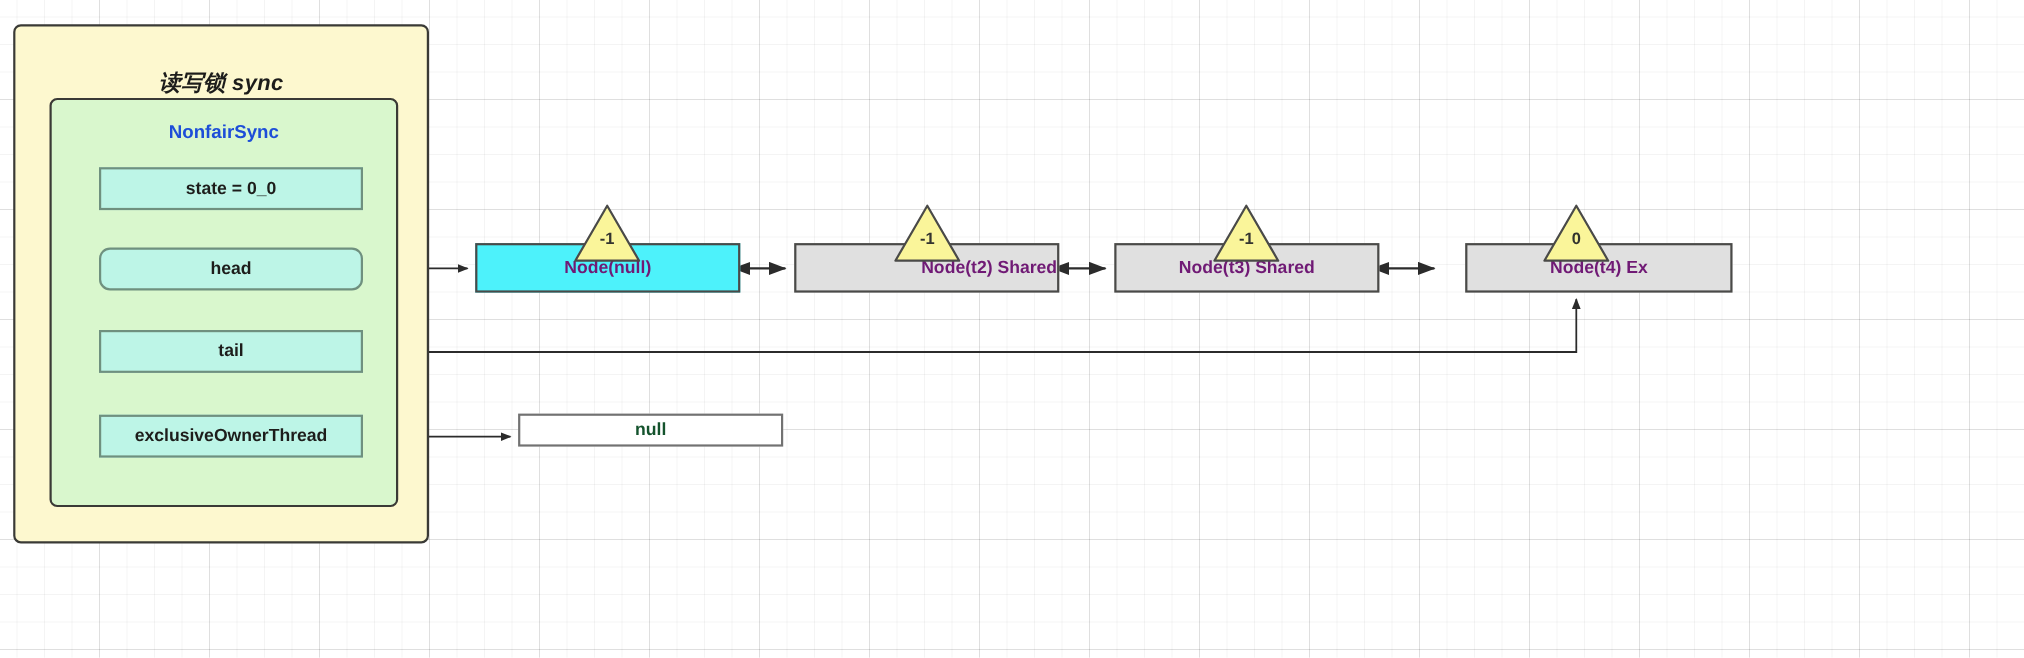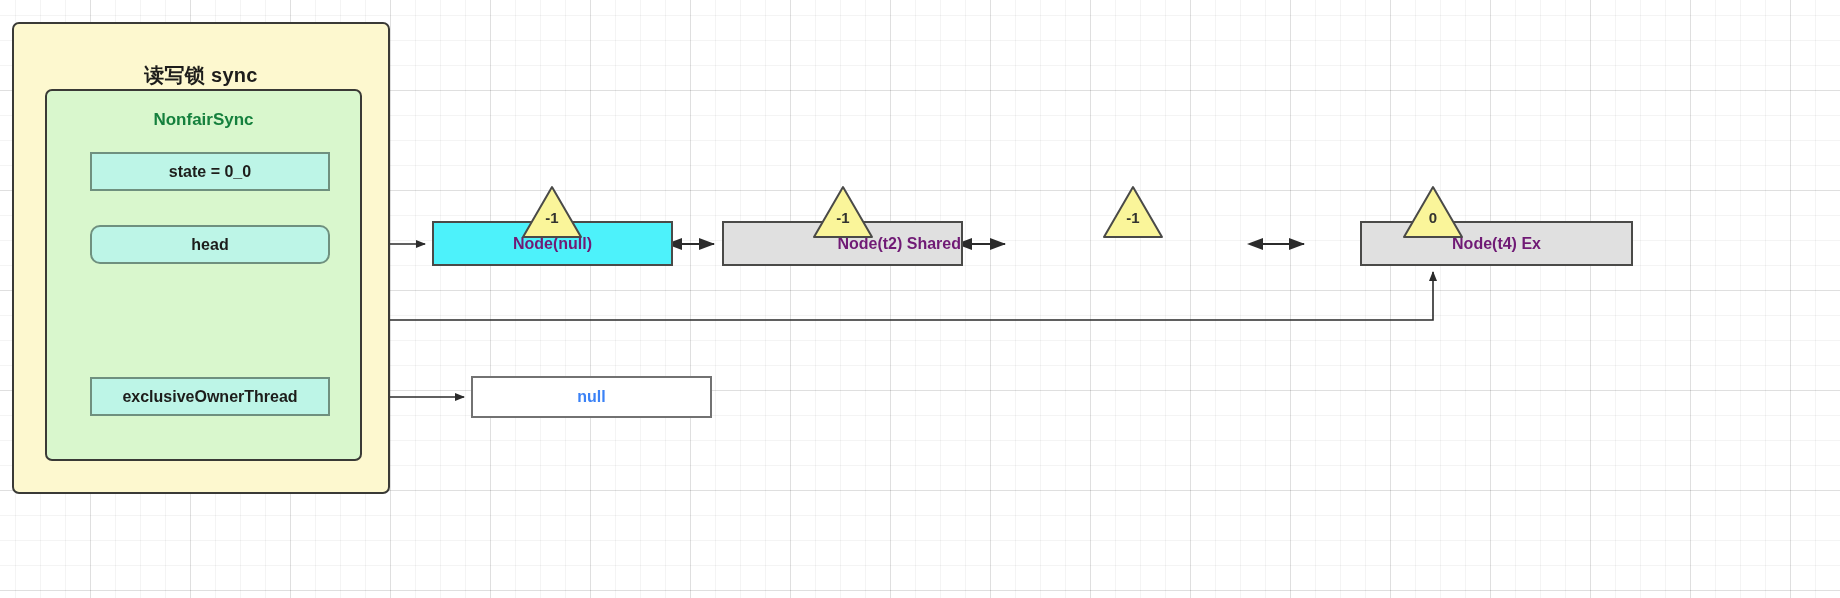--- a/index.html
+++ b/index.html
@@ -29,33 +29,34 @@
     left: 12px; top: 22px; width: 378px; height: 472px;
     background: #fdf8cf;
     border: 2px solid #3a3a36;
     border-radius: 7px;
   }
   #sync-title {
     position: absolute; left: 0; top: 38px; width: 100%;
     text-align: center;
     font-size: 20px; font-weight: bold; color: #1d1d1b;
     letter-spacing: 0.3px;
+    font-style: italic;
   }
 
   
   #nonfairsync-container {
     left: 45px; top: 89px; width: 317px; height: 372px;
     background: #d9f7cd;
     border: 2px solid #3a3a36;
     border-radius: 7px;
   }
   #nonfairsync-title {
     position: absolute; left: 0; top: 19px; width: 100%;
     text-align: center;
-    font-size: 17px; font-weight: bold; color: #15803d;
+    font-size: 17px; font-weight: bold; color: #1d4ed8;
   }
 
   
   .field-box {
     background: #bdf5e7;
     border: 2px solid #6f907f;
     display: flex; align-items: center; justify-content: center;
     font-size: 16px; font-weight: bold; color: #1d1d1b;
     left: 90px; width: 240px; height: 39px;
   }
@@ -70,45 +71,45 @@
     border: 2px solid #4a4a48;
     display: flex; align-items: center; justify-content: center;
     font-size: 16px; font-weight: bold; color: #701a75;
     top: 221px;
   }
   .node-head  { background: #4df2fb; }
   .node-plain { background: #e0e0e0; }
   #node-0 { left: 432px;  width: 241px; }
   #node-1 { left: 722px;  width: 241px; justify-content: flex-end; }
   #node-2 { left: 1013px; width: 241px; }
-  #node-3 { left: 1360px; width: 273px; }
+  #node-3 { left: 1332px; width: 243px; }
 
   
   .ws-badge {
     width: 62px; height: 54px; top: 185px;
     pointer-events: none;
   }
   .ws-badge svg { display: block; }
   .ws-badge .ws-text {
     position: absolute; left: 0; top: 24px; width: 100%;
     text-align: center; font-size: 15px; font-weight: bold;
     color: #33332f; font-family: "Liberation Sans", sans-serif;
   }
   #ws-0 { left: 521px; }
   #ws-1 { left: 812px; }
   #ws-2 { left: 1102px; }
   #ws-3 { left: 1402px; }
 
   
   #null-box {
-    left: 471px; top: 376px; width: 241px; height: 42px;
+    left: 471px; top: 376px; width: 241px; height: 30px;
     background: #ffffff;
     border: 2px solid #727272;
     display: flex; align-items: center; justify-content: center;
-    font-size: 16px; font-weight: bold; color: #3b82f6;
+    font-size: 16px; font-weight: bold; color: #14532d;
   }
 
   
   #connectors {
     left: 0; top: 0; width: 1840px; height: 598px;
     pointer-events: none;
   }
 </style>
 </head>
 <body>
@@ -161,34 +162,40 @@
   <div id="nonfairsync-container" class="abs">
     <div id="nonfairsync-title">NonfairSync</div>
   </div>
 
   <div id="field-state" class="abs field-box">
     <span>state = 0_0</span>
   </div>
   <div id="field-head" class="abs field-box">
     <span>head</span>
   </div>
+  <div id="field-tail" class="abs field-box">
+    <span>tail</span>
+  </div>
   <div id="field-owner" class="abs field-box">
     <span>exclusiveOwnerThread</span>
   </div>
 
   <div id="null-box" class="abs">
     <span>null</span>
   </div>
 
   <div id="node-0" class="abs node-box node-head">
     <span>Node(null)</span>
   </div>
   <div id="node-1" class="abs node-box node-plain">
     <span>Node(t2) Shared</span>
   </div>
+  <div id="node-2" class="abs node-box node-plain">
+    <span>Node(t3) Shared</span>
+  </div>
   <div id="node-3" class="abs node-box node-plain">
     <span>Node(t4) Ex</span>
   </div>
 
   <div id="ws-0" class="abs ws-badge">
     <svg width="62" height="54" viewBox="0 0 62 54" xmlns="http://www.w3.org/2000/svg">
       <path d="M31,2 L60,52 L2,52 Z" fill="#faf59a" stroke="#4a4a48" stroke-width="2" stroke-linejoin="round"></path>
     </svg>
     <div class="ws-text">-1</div>
   </div>

